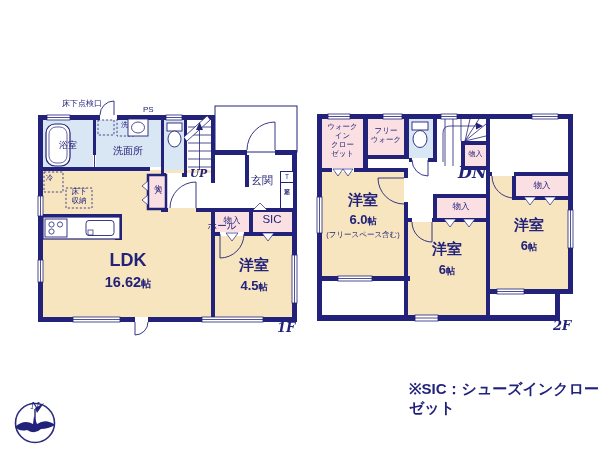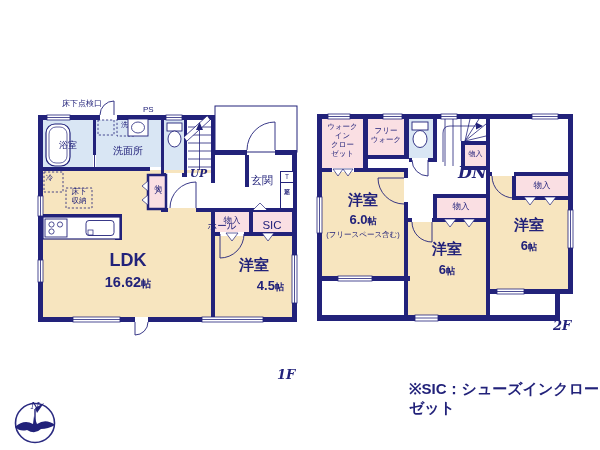--- a/index.html
+++ b/index.html
@@ -242,26 +242,26 @@
   <div class="lbl c" style="left:53px;top:140px;width:30px;font-size:9px;">浴室</div>
   <div class="lbl c" style="left:108px;top:145px;width:40px;font-size:10px;">洗面所</div>
   <div class="lbl" style="left:46px;top:174px;font-size:7px;">冷</div>
   <div class="lbl c" style="left:66px;top:188px;width:26px;font-size:7.5px;">床下
 収納</div>
   <div class="lbl v" style="left:153px;top:179px;height:27px;font-size:7.5px;">物入</div>
   <div class="lbl fl" style="left:190px;top:167px;font-size:10.5px;">UP</div>
   <div class="lbl c" style="left:206px;top:176px;width:32px;font-size:9.5px;margin-top:44px;">ホール</div>
   <div class="lbl c" style="left:248px;top:174px;width:28px;font-size:11px;">玄関</div>
   <div class="lbl c" style="left:222px;top:215px;width:20px;font-size:8.5px;">物入</div>
-  <div class="lbl c" style="left:258px;top:213px;width:28px;font-size:11.5px;margin-top:6px;">SIC</div>
+  <div class="lbl c" style="left:258px;top:213px;width:28px;font-size:11.5px;">SIC</div>
   <div class="lbl c b" style="left:93px;top:250px;width:70px;font-size:18px;">LDK</div>
   <div class="lbl c b" style="left:83px;top:274px;width:90px;font-size:14.5px;"><span>16.62</span><span class="unit">帖</span></div>
   <div class="lbl c b" style="left:224px;top:256px;width:60px;font-size:15px;">洋室</div>
-  <div class="lbl c b" style="left:224px;top:278px;width:60px;font-size:13px;text-align:right;"><span>4.5</span><span class="unit">帖</span></div>
-  <div class="lbl fl" style="left:277px;top:320px;font-size:13px;margin-top:47px;">1F</div>
+  <div class="lbl c b" style="left:224px;top:278px;width:60px;font-size:13px;"><span>4.5</span><span class="unit">帖</span></div>
+  <div class="lbl fl" style="left:277px;top:320px;font-size:13px;">1F</div>
 
   <div class="shoebox">
     <div class="t">T</div>
     <span class="n">下足箱</span>
   </div>
 
   <div class="lbl c" style="left:322px;top:123px;width:41px;font-size:7.5px;">ウォーク
 イン
 クロー
 ゼット</div>

